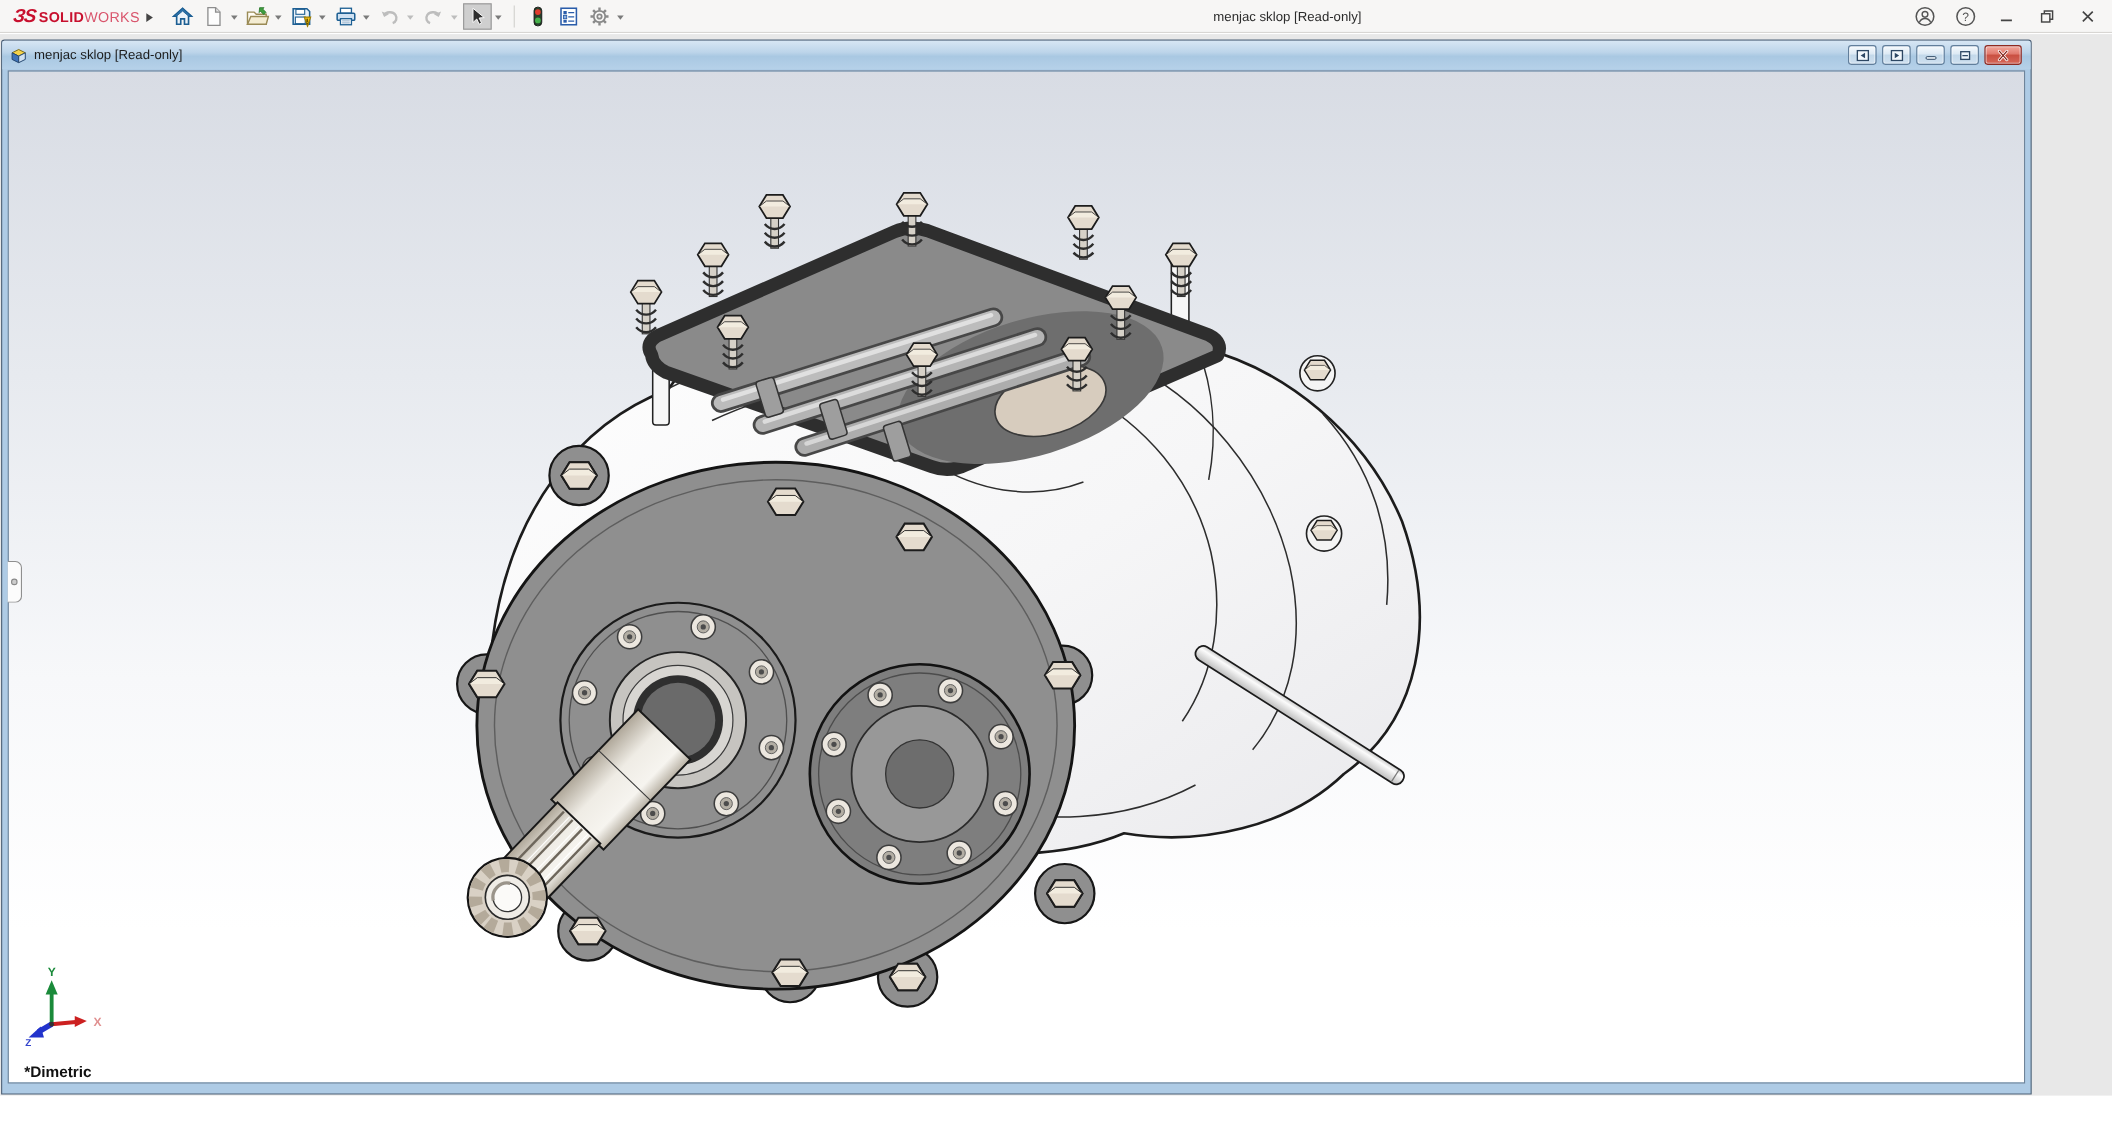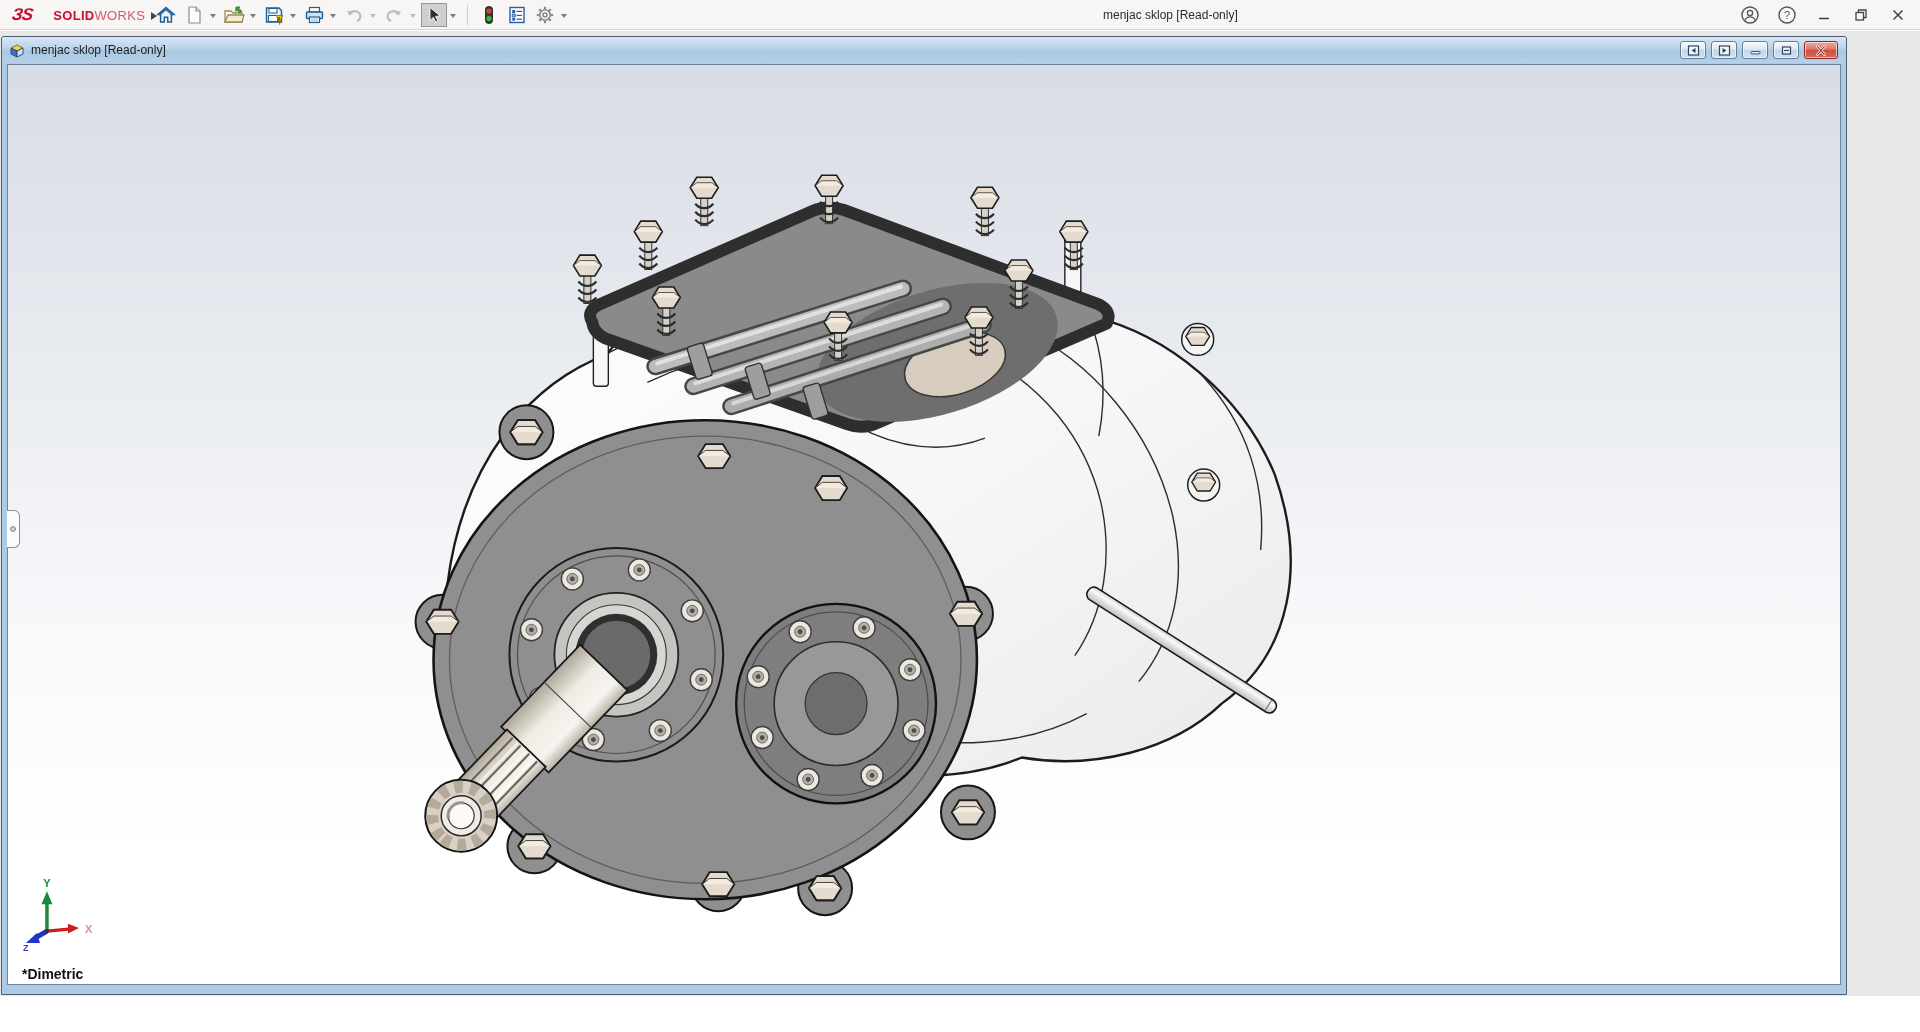--- a/index.html
+++ b/index.html
@@ -4,21 +4,21 @@
 <style>
   * { margin:0; padding:0; box-sizing:border-box; }
   html,body { width:1920px; height:1032px; background:#ffffff; font-family:"Liberation Sans",sans-serif; }
   .screen { position:relative; width:1920px; height:1032px; background:#ffffff; overflow:hidden; }
 
   
   .titlebar { position:absolute; left:0; top:0; width:1920px; height:30px; background:#f7f6f5;
               border-bottom:1px solid #d8d6d3; display:flex; align-items:center; }
   .brand { display:flex; align-items:baseline; padding-left:12px; width:152px; flex:0 0 auto; }
   .brand-mark { font-style:italic; font-weight:bold; font-size:17px; color:#c8102e; letter-spacing:-1px; transform:skewX(-8deg); }
-  .brand-name { margin-left:21px; font-size:13px; letter-spacing:.3px; }
+  .brand-name { margin-left:3px; font-size:13px; letter-spacing:.3px; }
   .brand-solid { color:#c8102e; font-weight:bold; }
   .brand-works { color:#d9566d; font-weight:normal; }
   .flyout-tri { width:0; height:0; border:4px solid transparent; border-left:6px solid #444; margin-left:6px; }
 
   .tb-icons { display:flex; align-items:center; height:30px; }
   .tb-btn { display:flex; align-items:center; justify-content:center; width:26px; height:24px; margin:0 1px; border:1px solid transparent; }
   .tb-btn.pressed { background:#cfcfcf; border:1px solid #979797; }
   .dd { width:0; height:0; border:3.5px solid transparent; border-top:4.5px solid #7a7a7a; margin:5px 4px 0 2px; }
   .dd.dis { border-top-color:#bdbdbd; }
   .tb-sep { width:1px; height:20px; background:#d2d0ce; margin:0 7px; }

